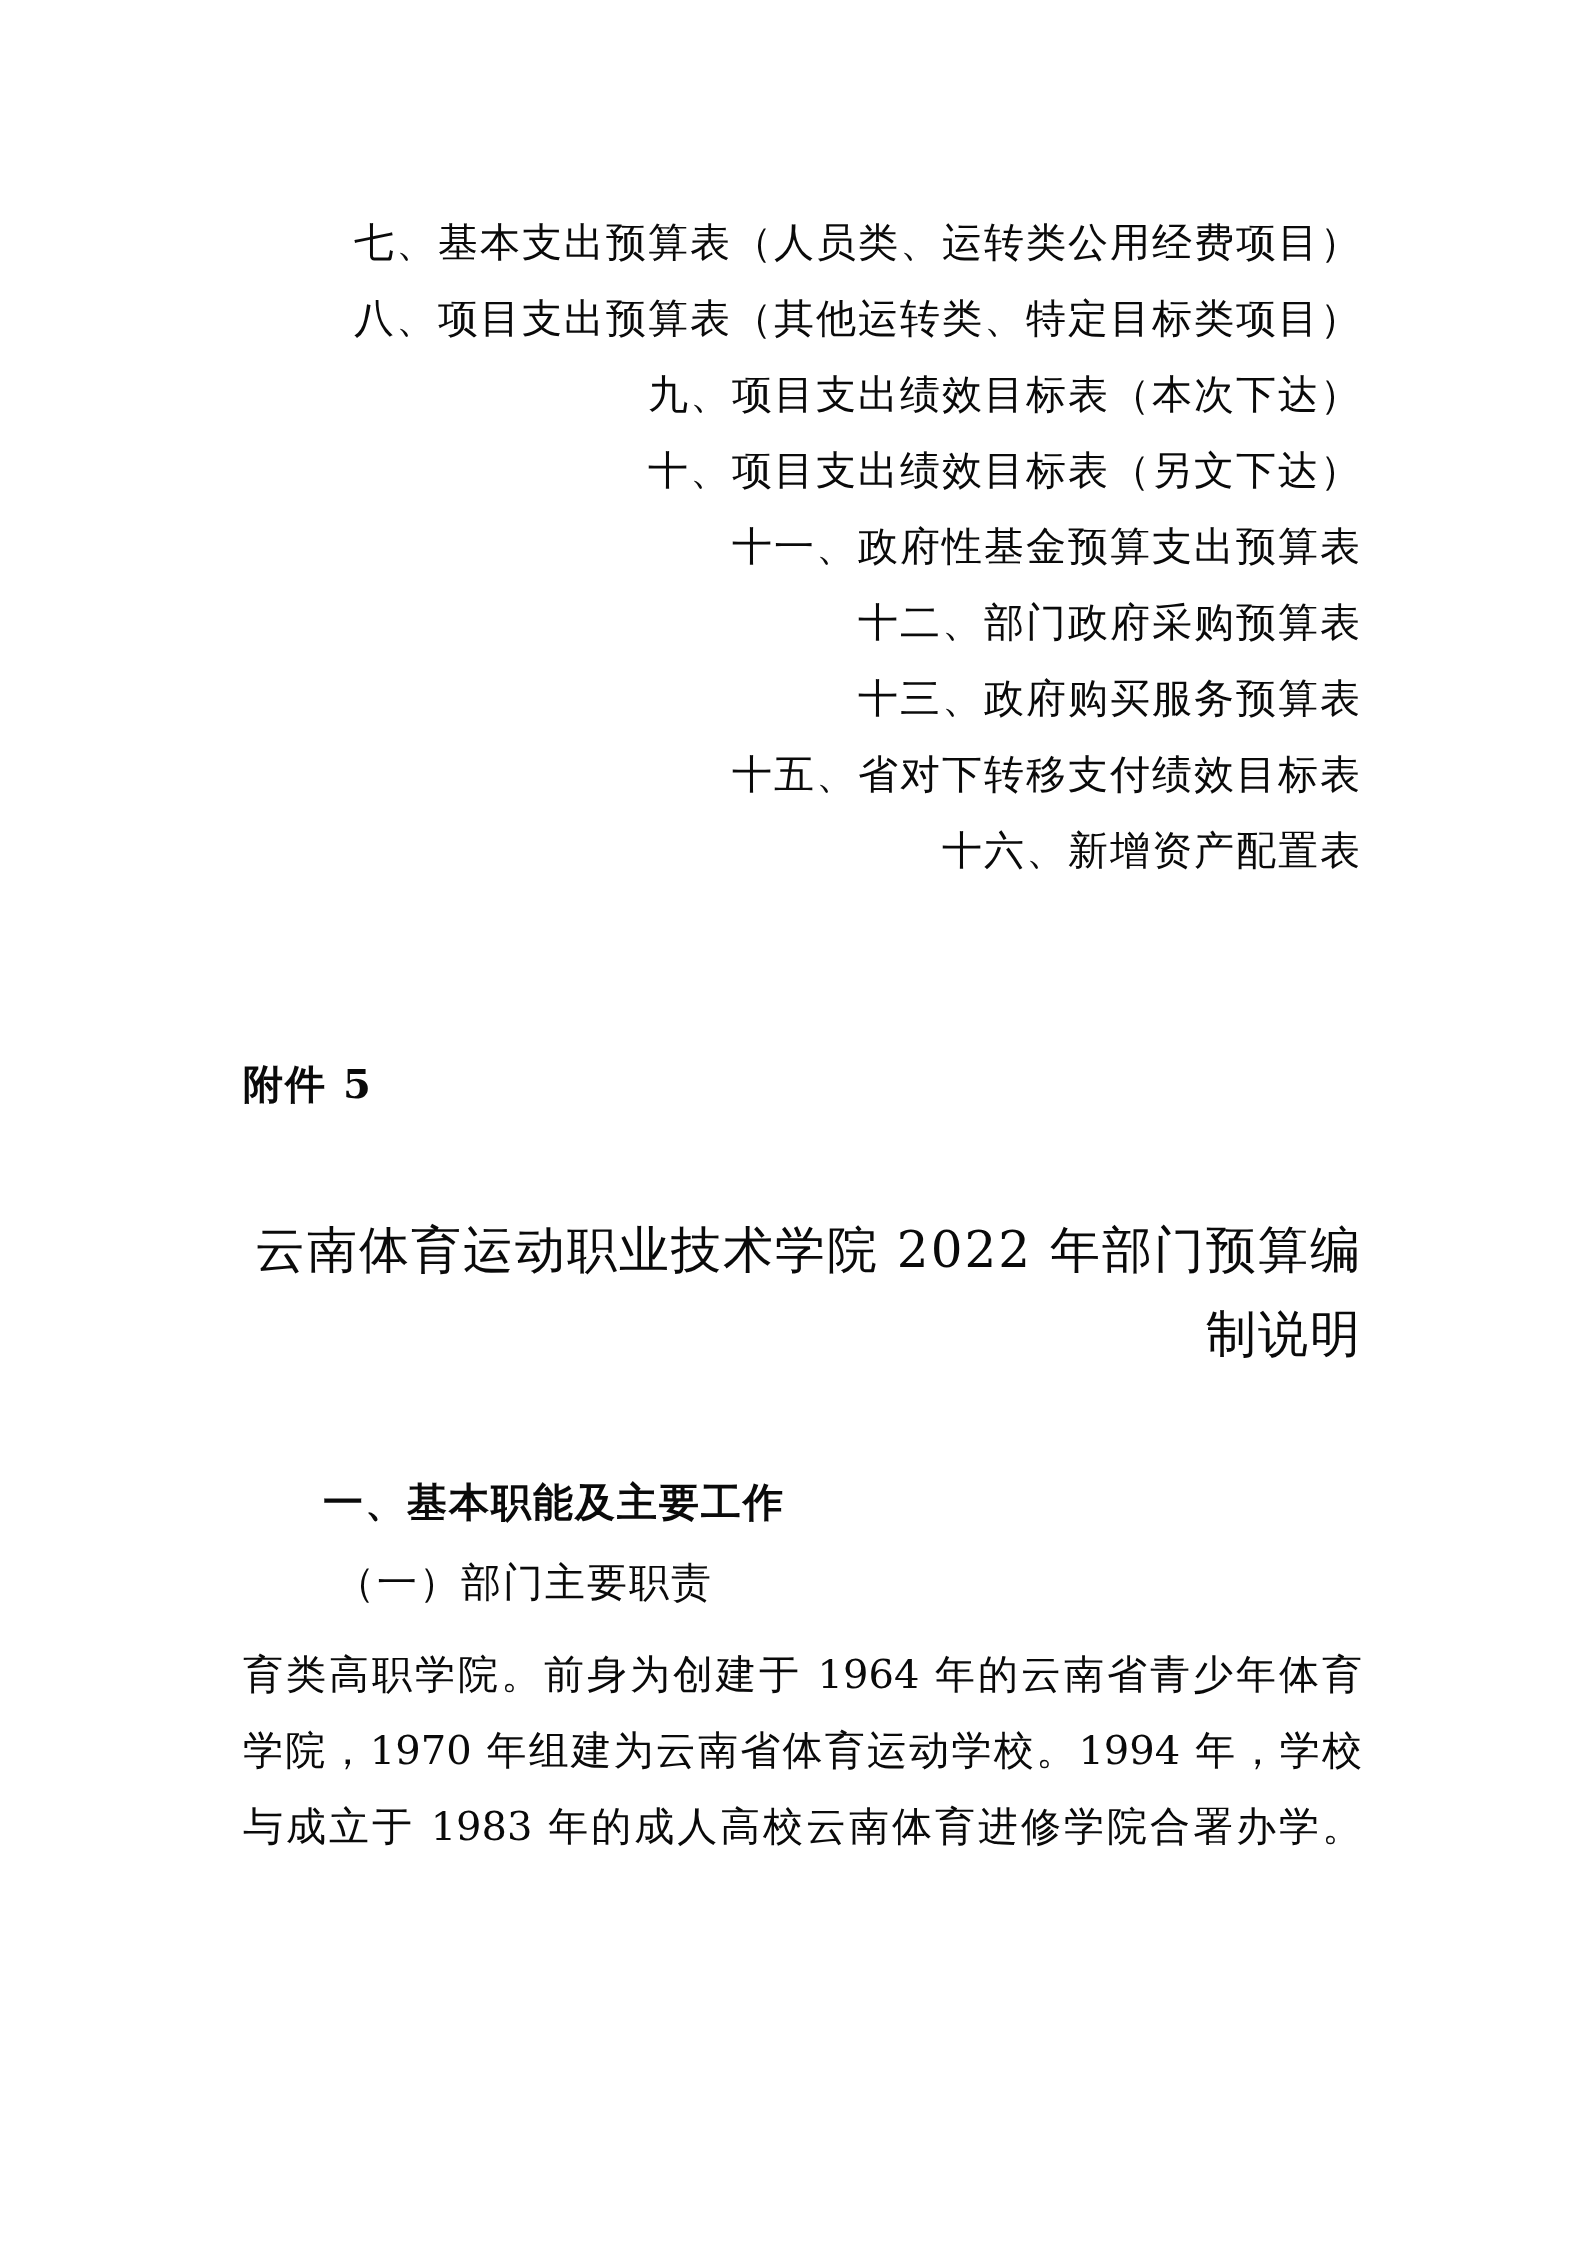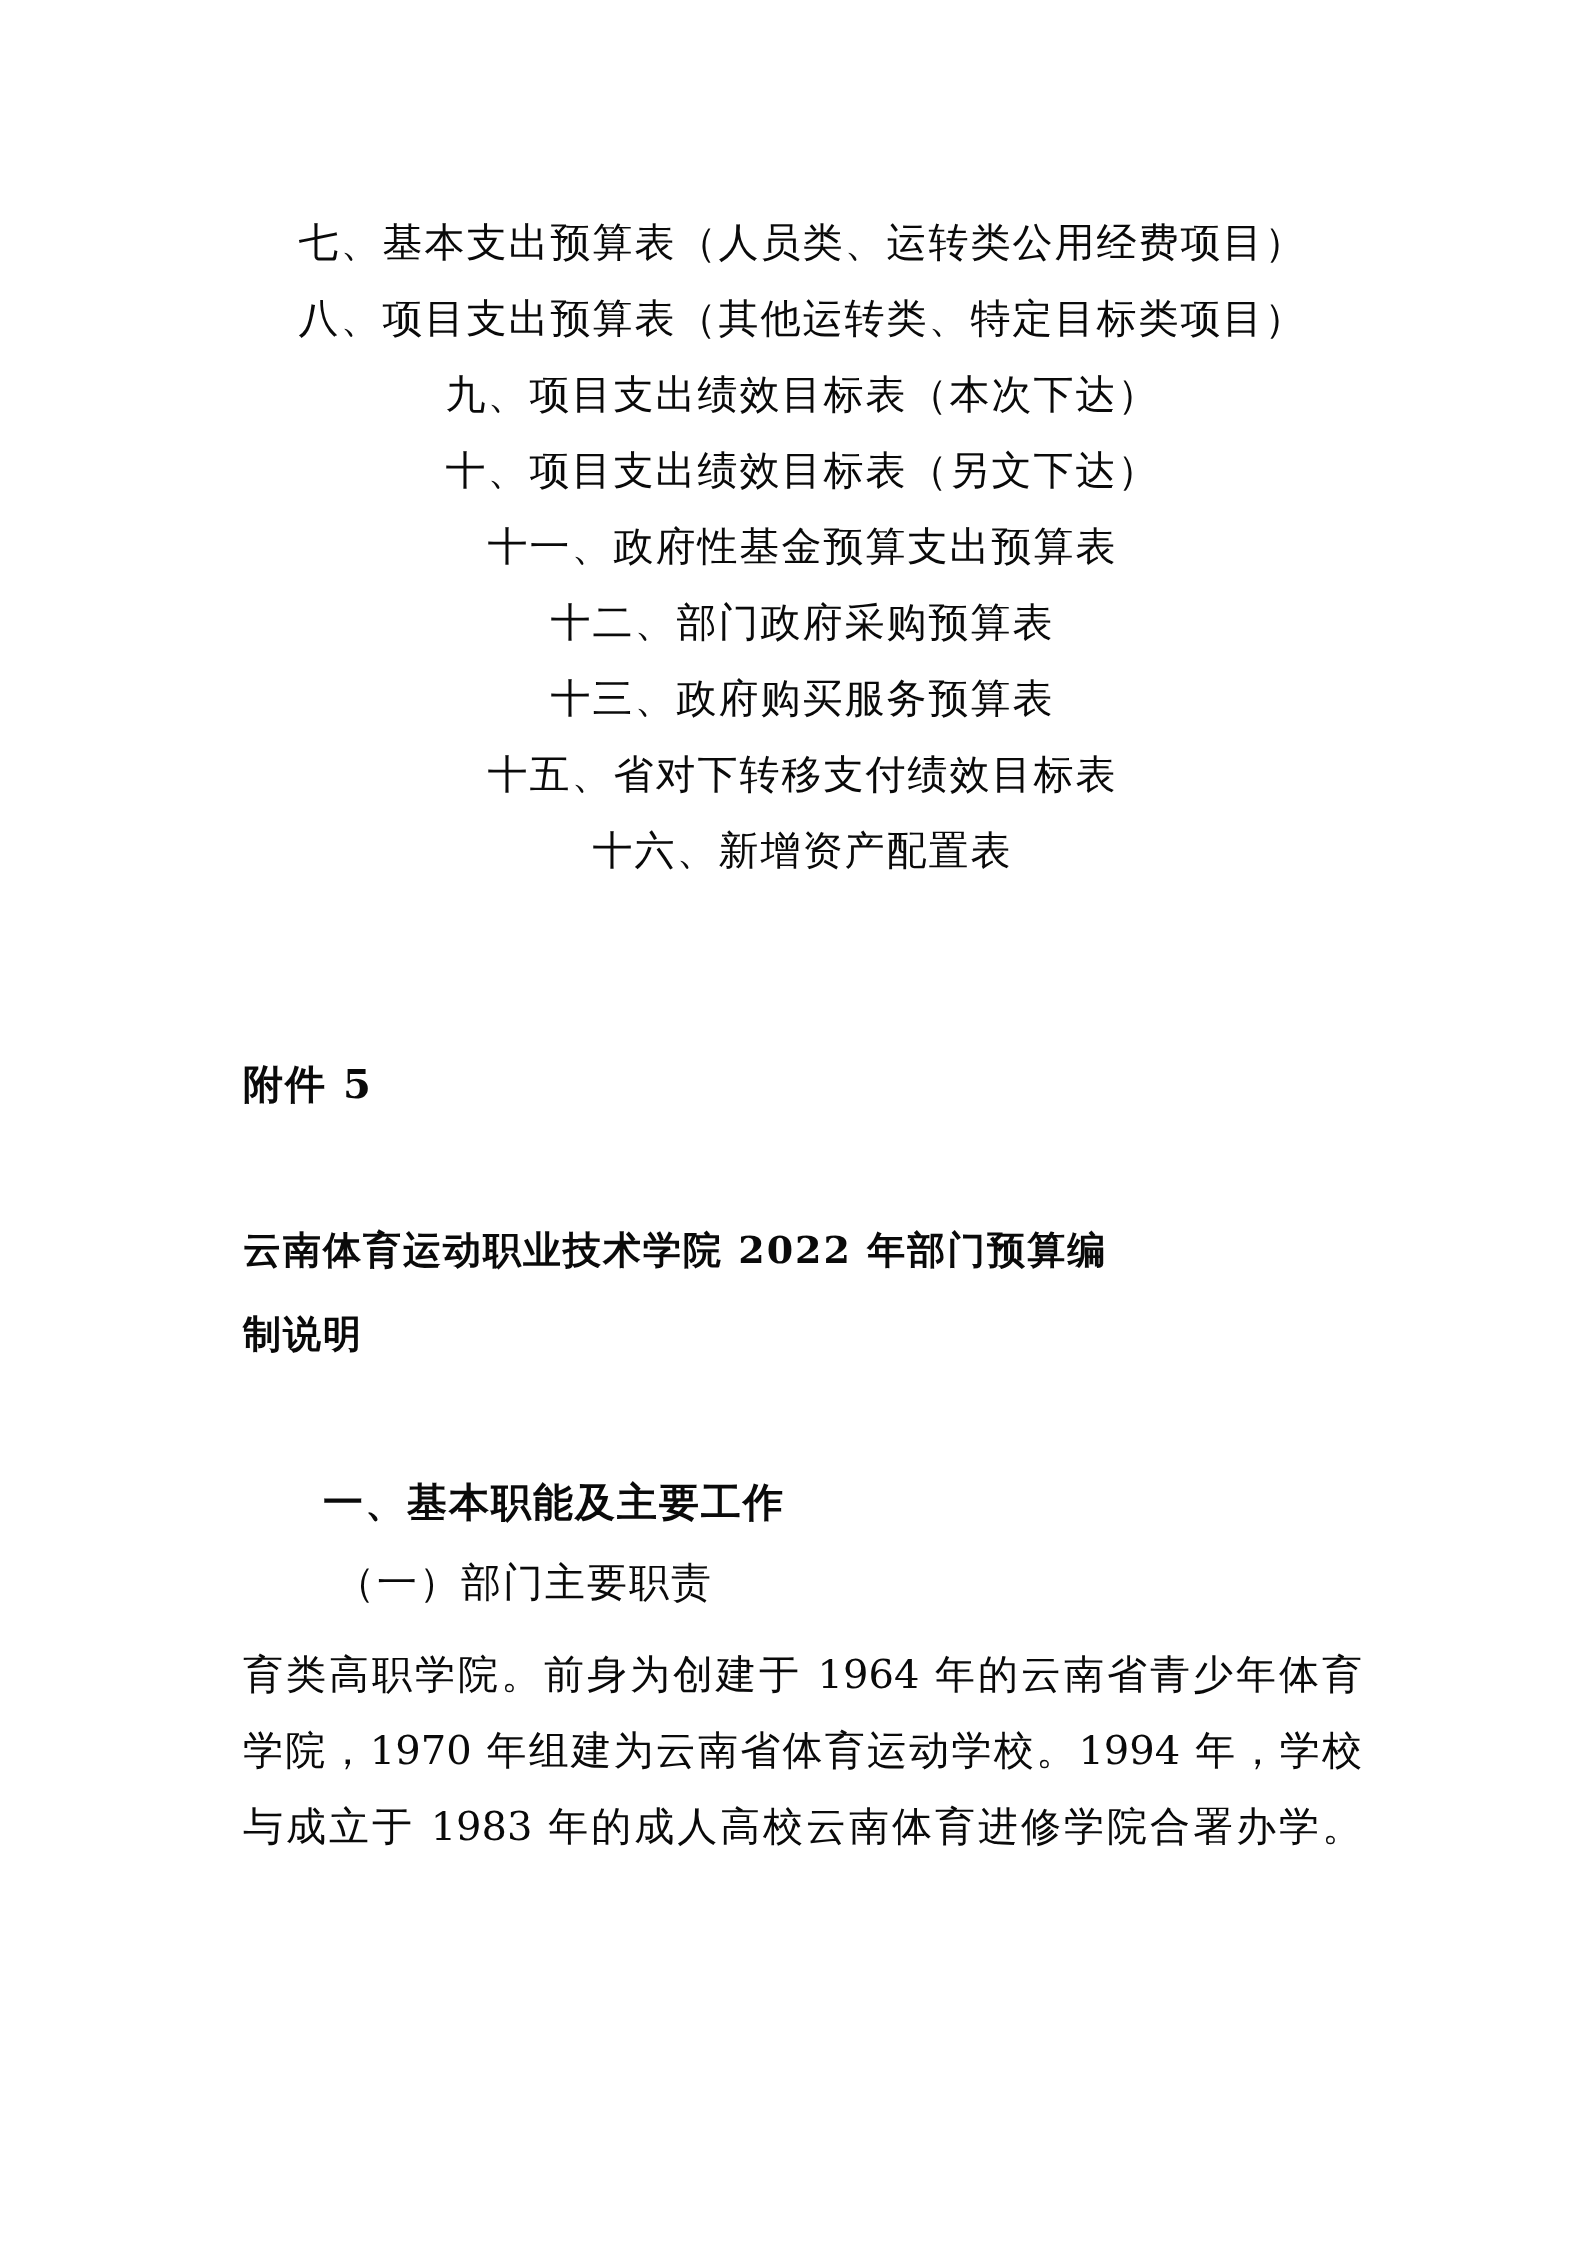--- a/index.html
+++ b/index.html
@@ -20,40 +20,40 @@
     padding: 204px 225px 0 243px;
   }
   .content {
     width: 1119px;
   }
   
   .toc-list {
     font-size: 40px;
     line-height: 76px;
     letter-spacing: 2px;
-    text-align: center;
+    text-align: right;
   }
   .toc-item {
     white-space: nowrap;
   }
   
   .attachment-label {
     margin-top: 158px;
     font-size: 40px;
     line-height: 76px;
     font-weight: bold;
     letter-spacing: 2px;
   }
   
   .doc-title {
     margin-top: 86px;
-    font-size: 38px;
+    font-size: 50px;
     line-height: 84px;
-    font-weight: bold;
-    text-align: left;
+    font-weight: normal;
+    text-align: right;
     letter-spacing: 2px;
   }
   
   .section-heading {
     margin-top: 86px;
     font-size: 40px;
     line-height: 80px;
     font-weight: bold;
     font-family: "DejaVu Sans", "Liberation Sans", sans-serif;
     padding-left: 80px;

